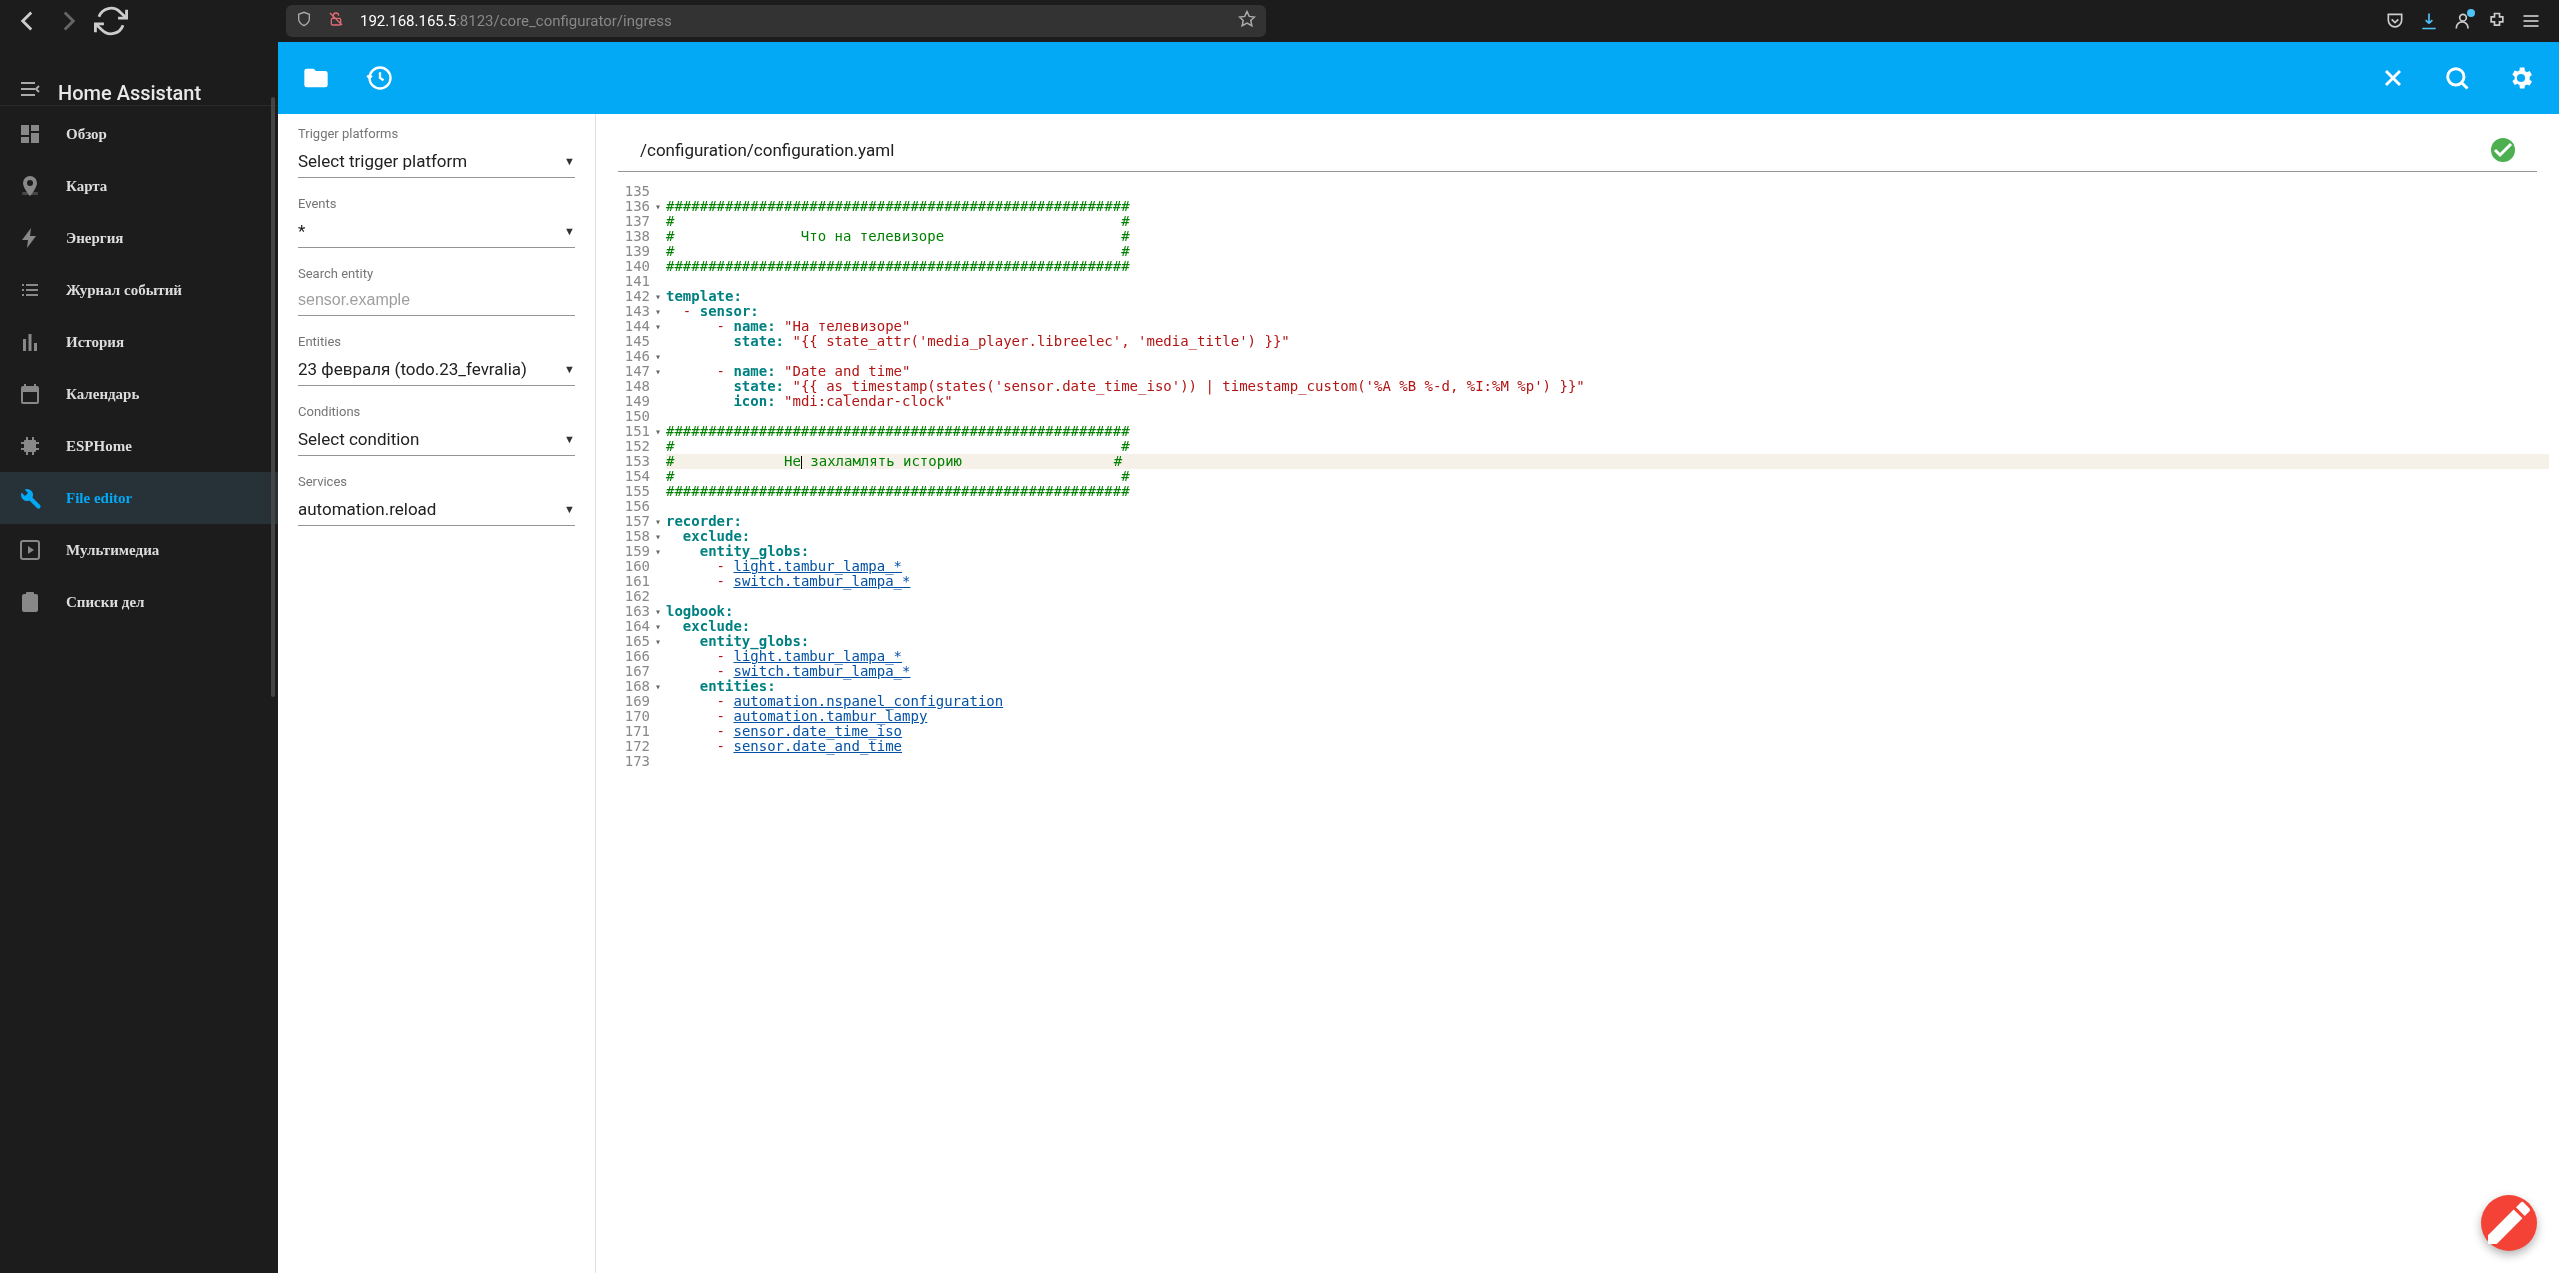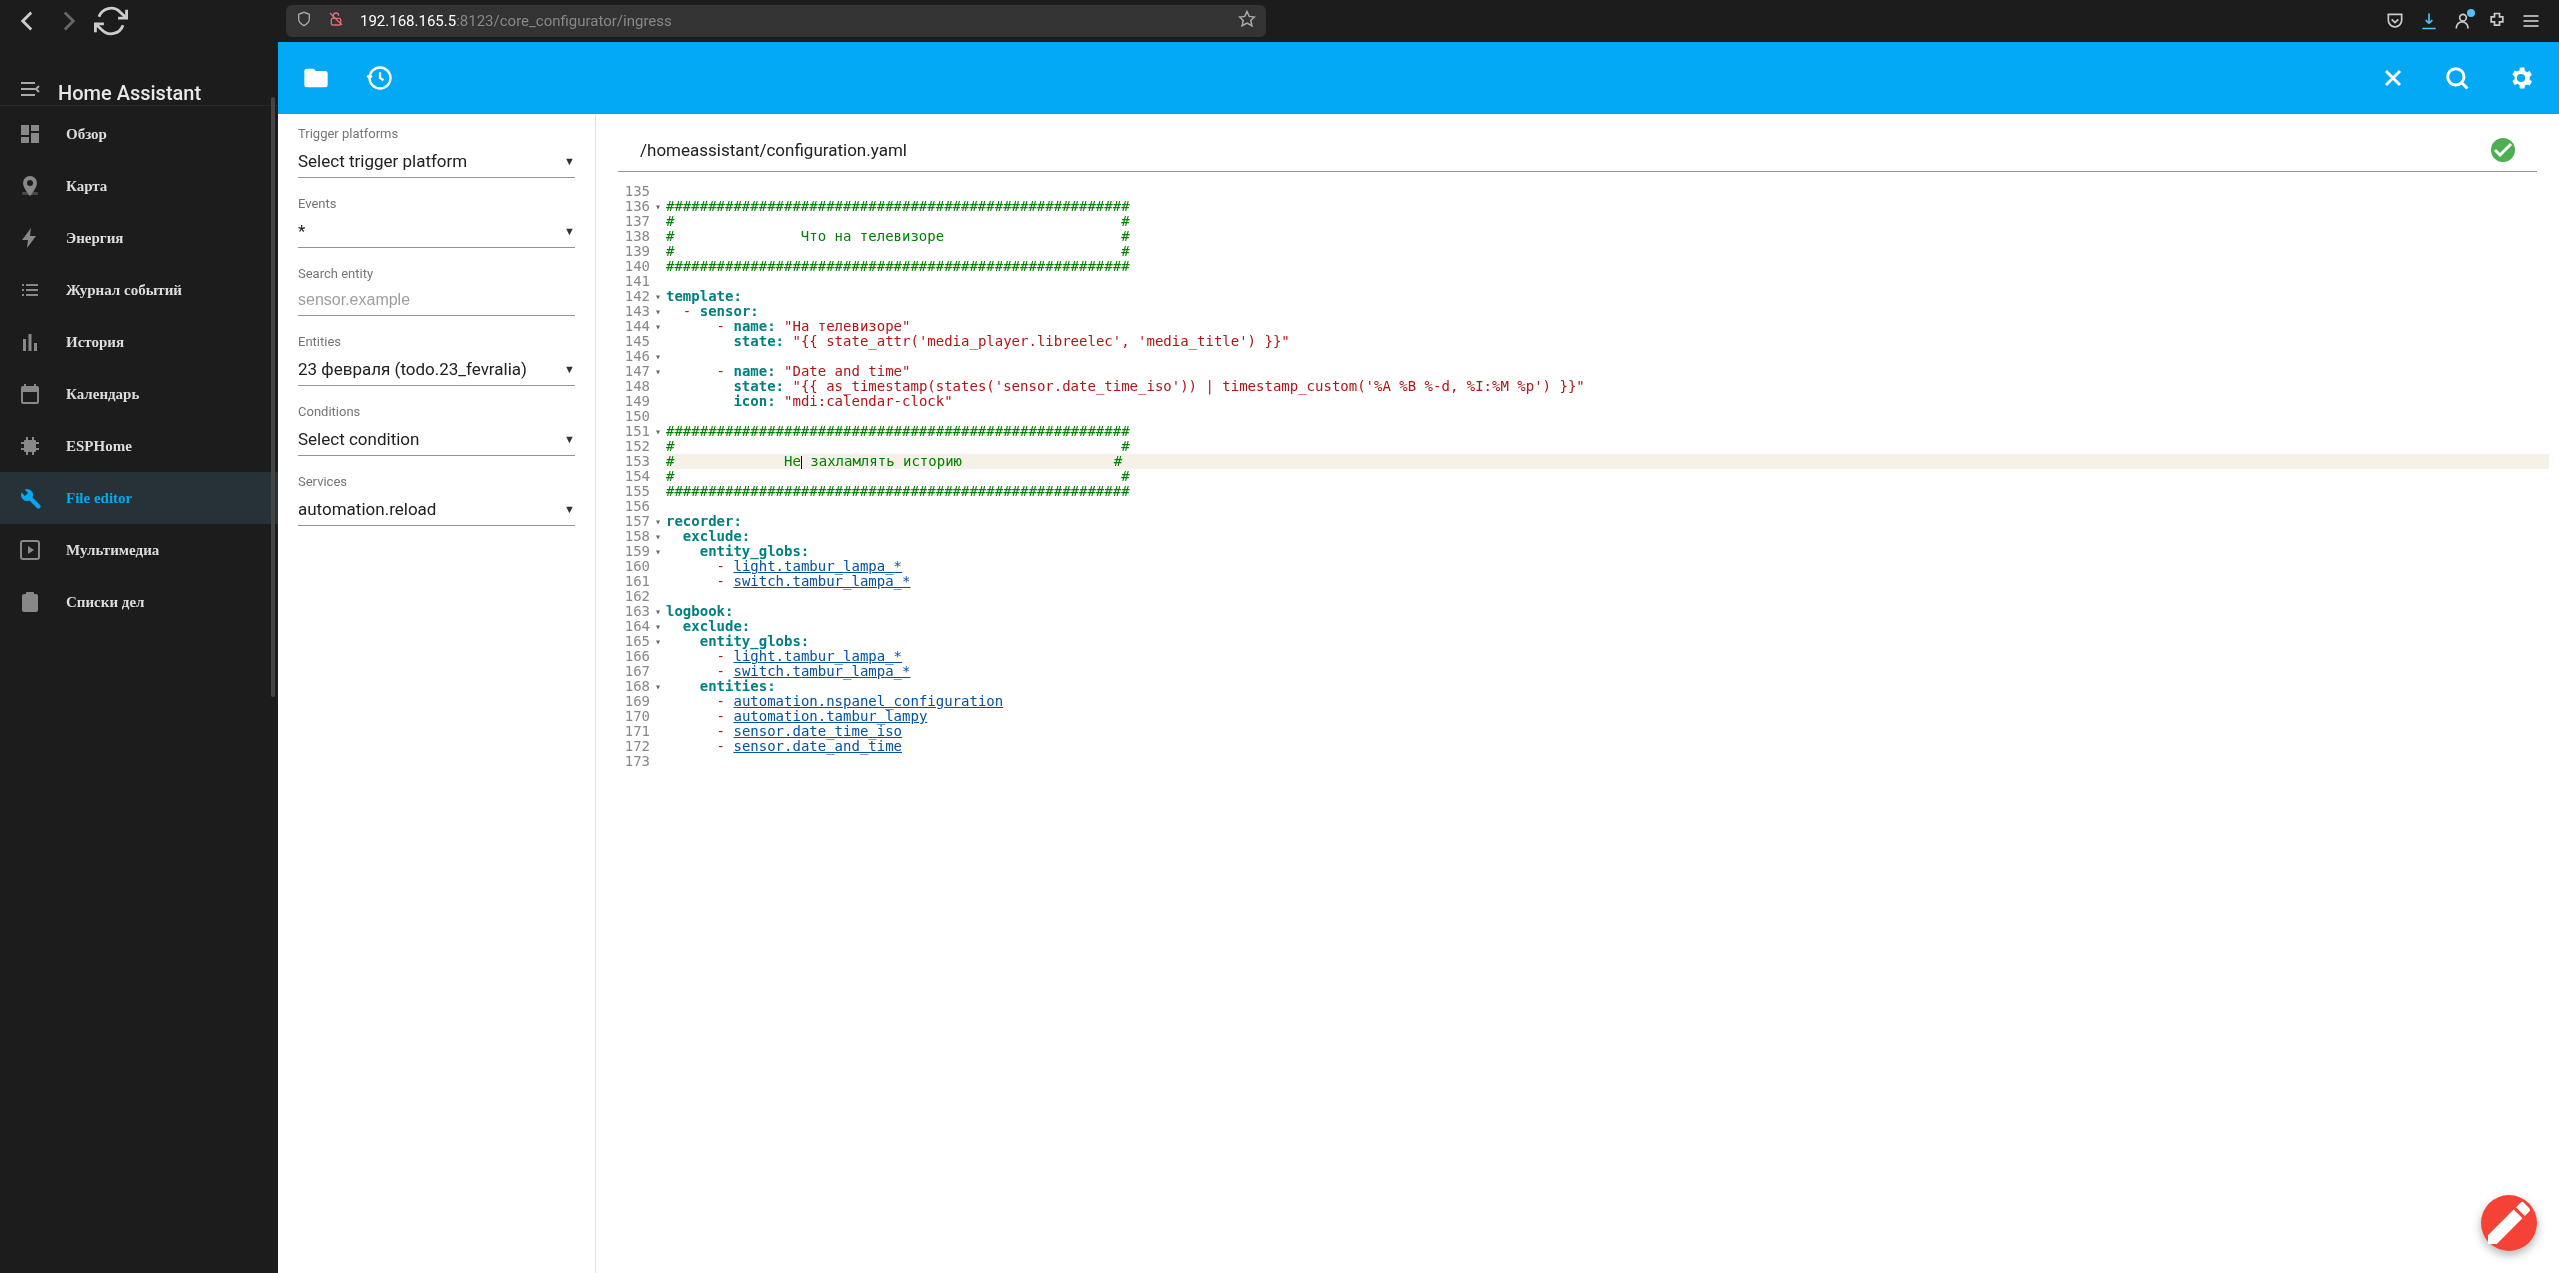--- a/index.html
+++ b/index.html
@@ -319,21 +319,21 @@
             <div class="lp-label">Services</div>
             <div class="lp-select">
                 <span>automation.reload</span>
                 <span class="caret">▼</span>
               </div>
           </div>
         </div>
 
         <div class="editor-main">
           <div class="file-path-bar">
-            <span>/homeassistant/configuration.yaml</span>
+            <span>/configuration/configuration.yaml</span>
             <span class="check">
                 <svg viewBox="0 0 24 24" width="16" height="16" fill="none" stroke="currentColor" stroke-width="3">
                   <polyline points="20 6 9 17 4 12"></polyline>
                 </svg>
               </span>
           </div>
           <div class="code-area">
             <div class="gutter" id="gutter">
                 <div>135</div>
                 <div>136<span class="fold-arrow">▾</span></div>

